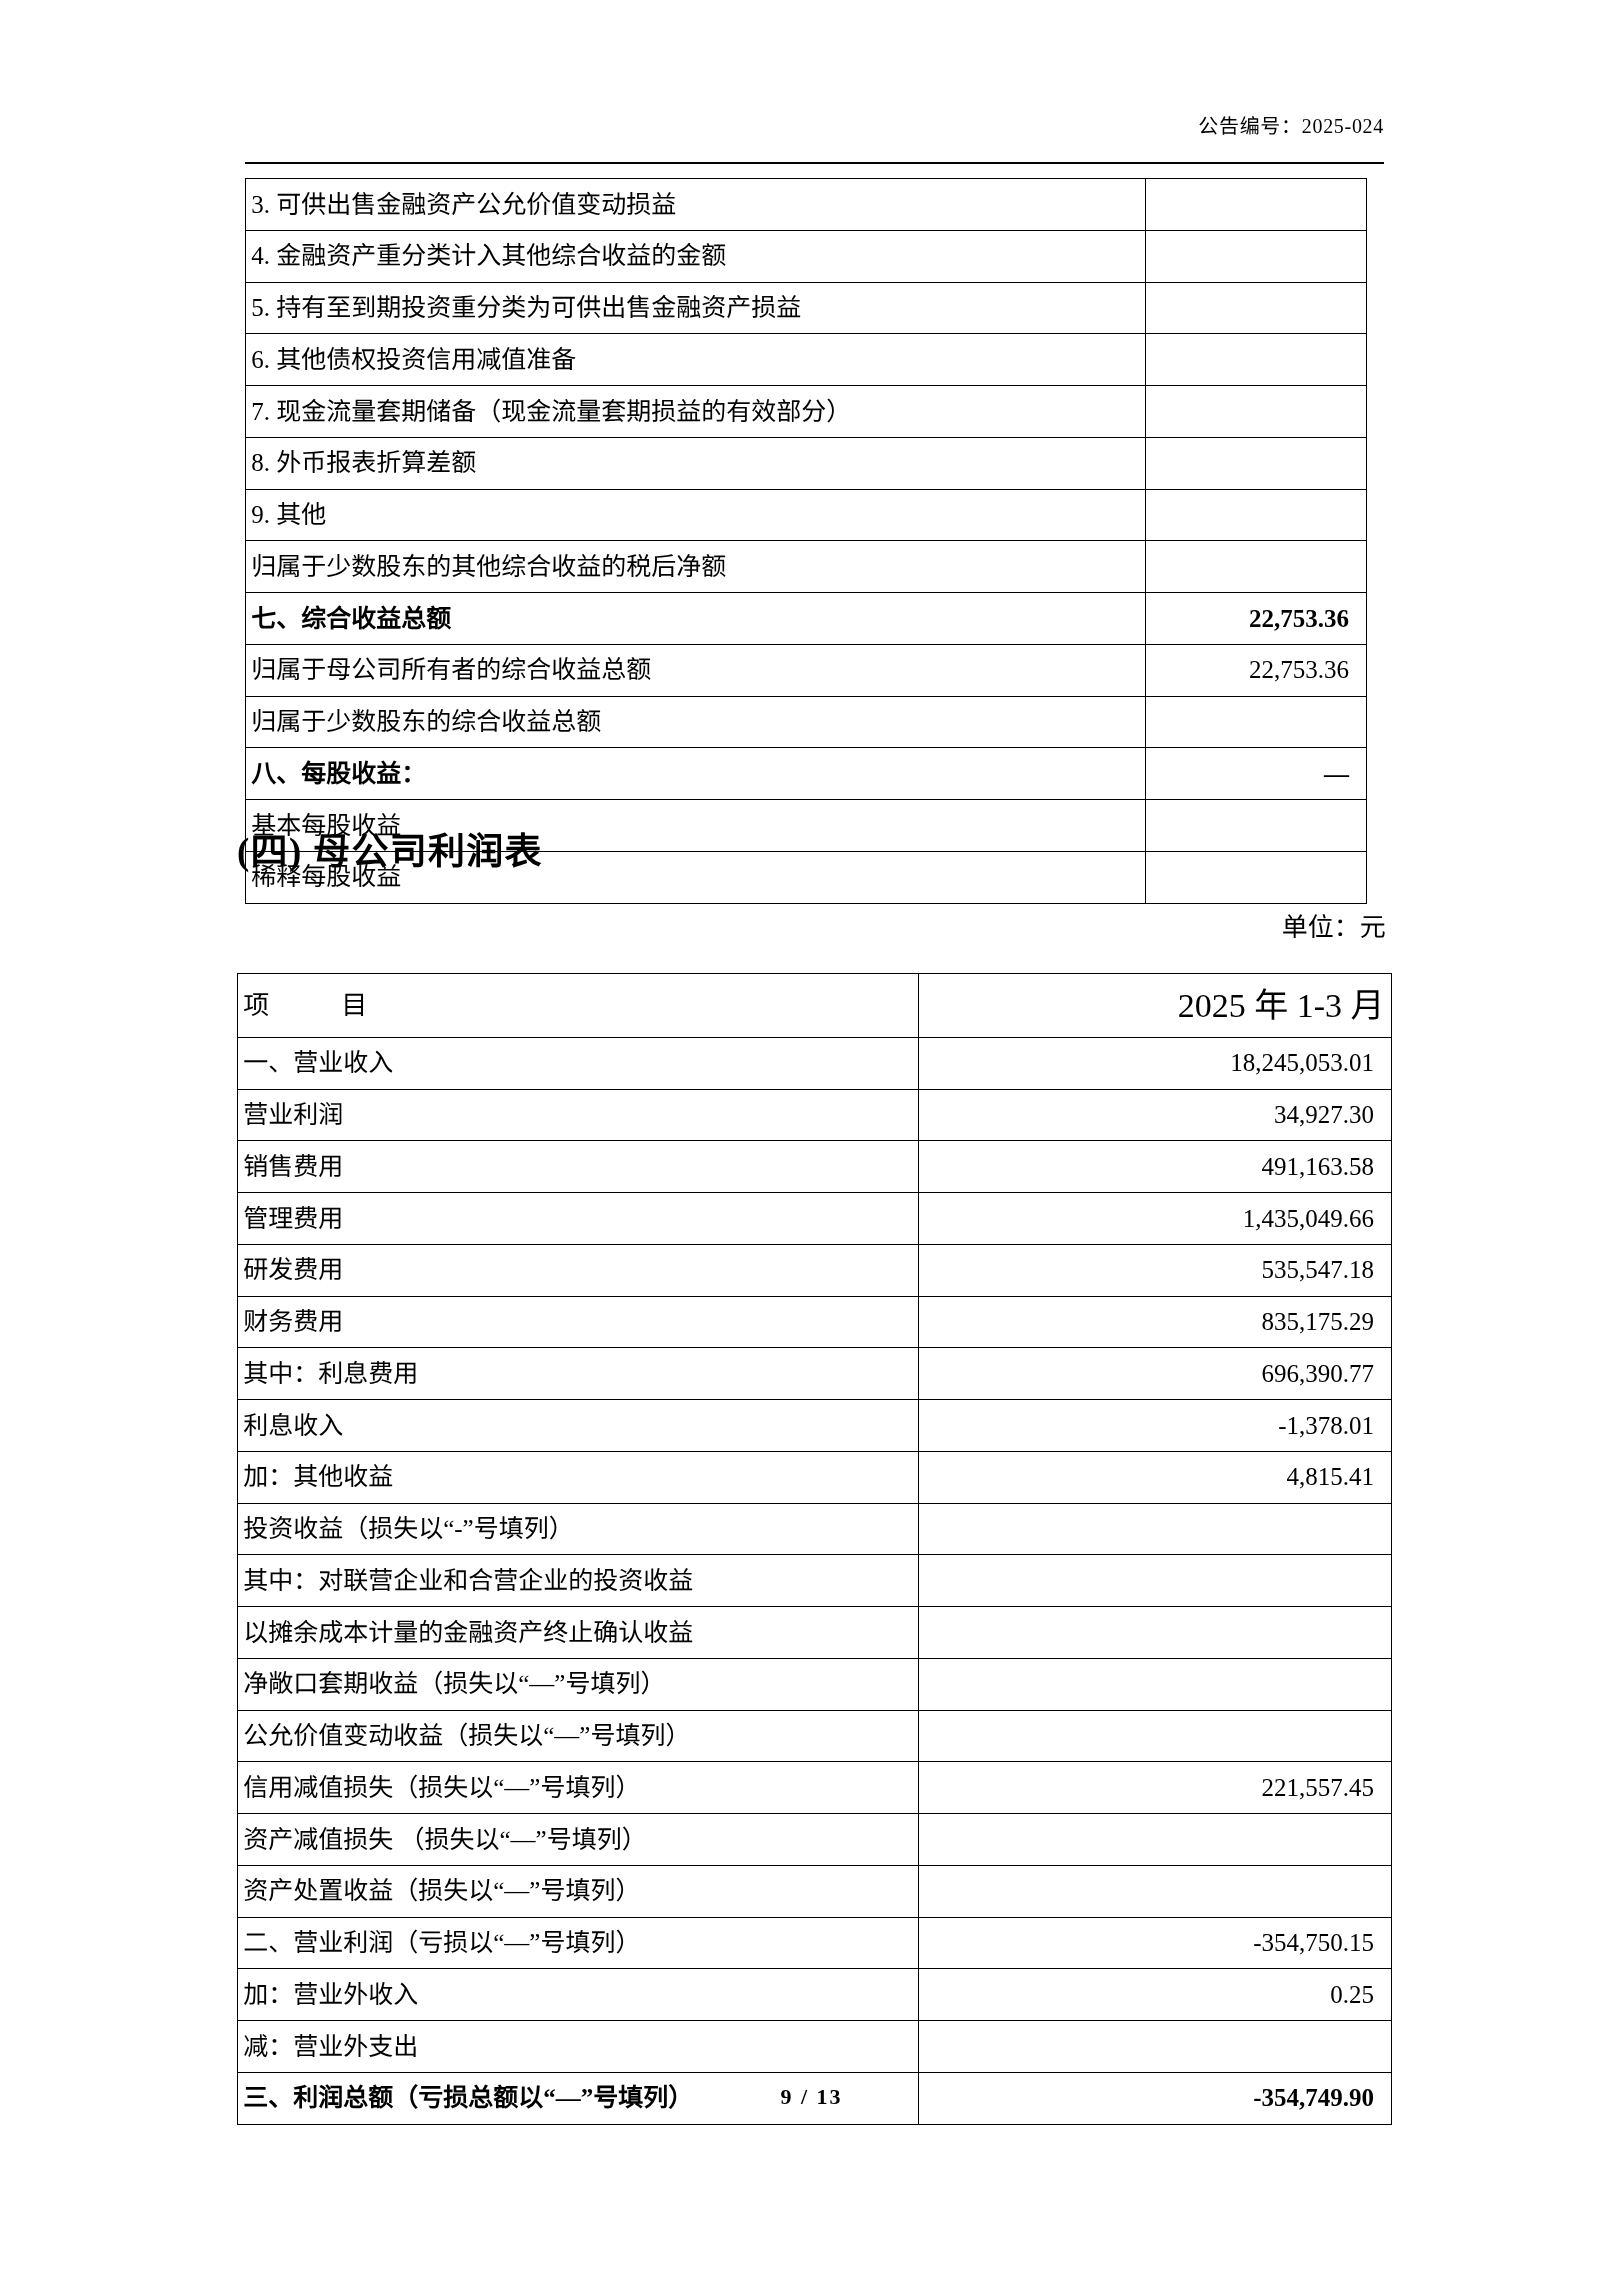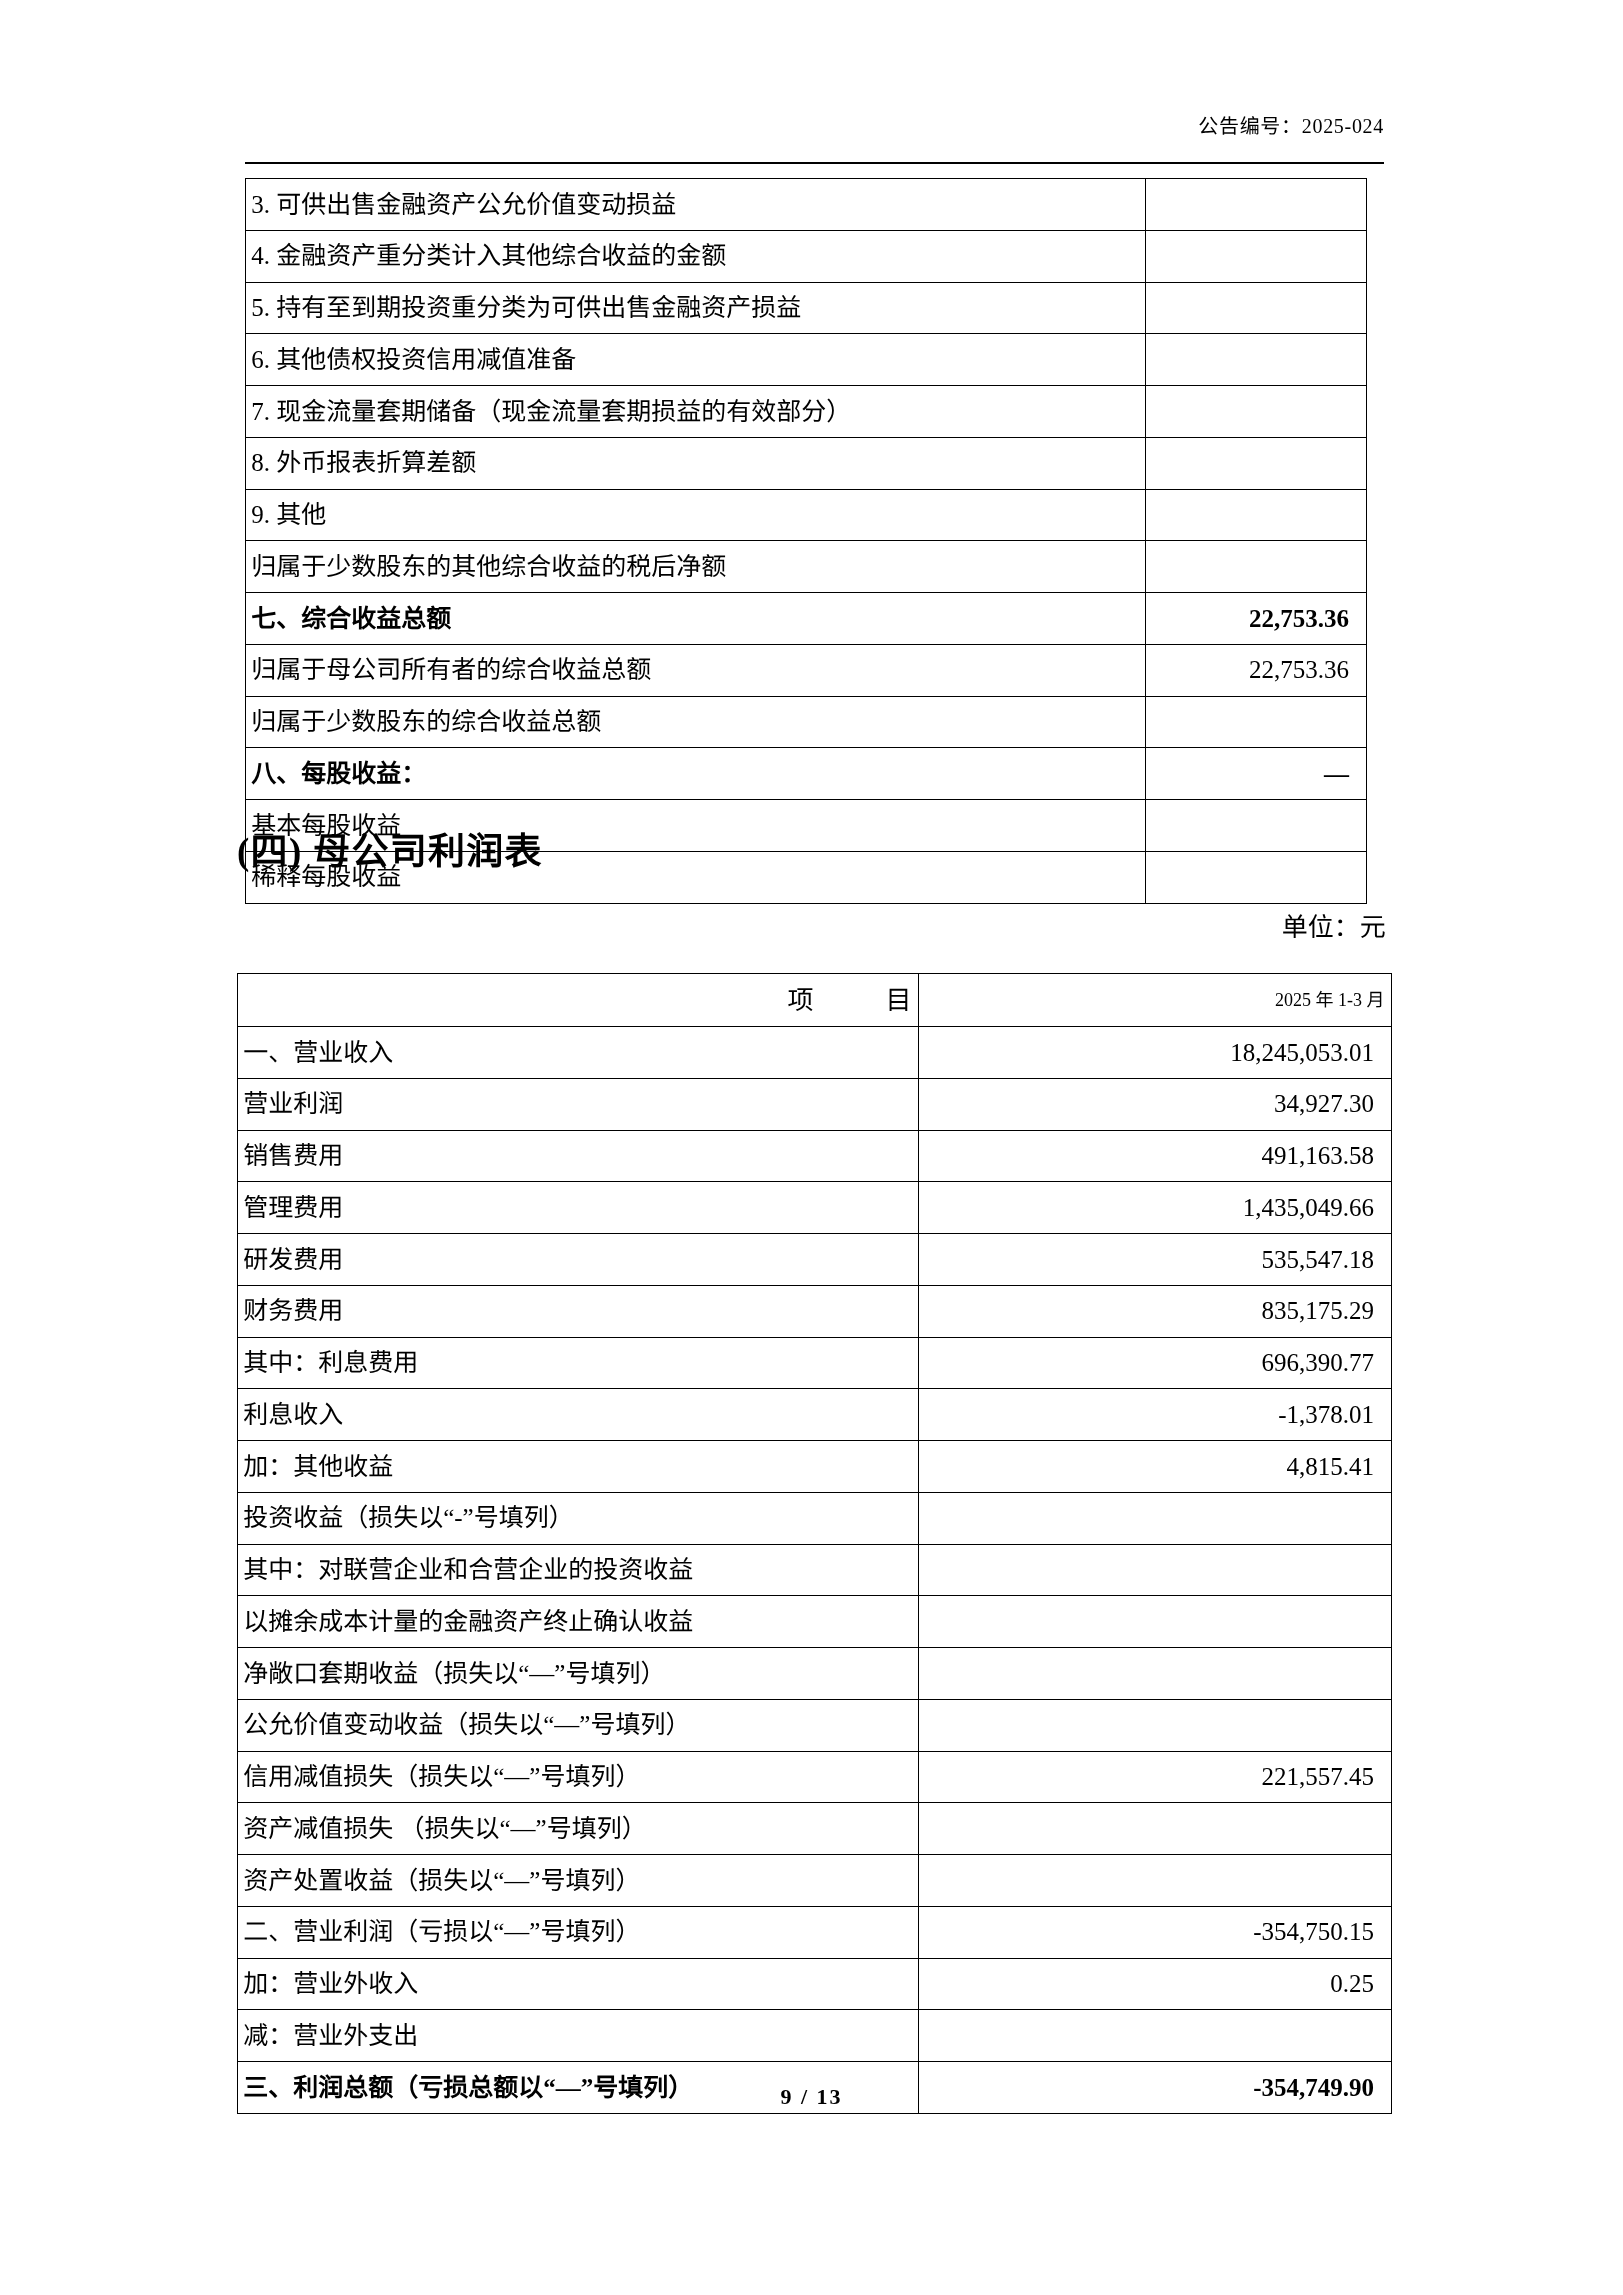--- a/index.html
+++ b/index.html
@@ -106,27 +106,27 @@
     top: 906px;
     width: 1154px;
     text-align: right;
     font-size: 26px;
     padding-right: 5.2px;
     box-sizing: border-box;
   }
 
   
   .thead-item {
-    text-align: right;
+    text-align: left;
     font-size: 26px;
   }
   .thead-item .sp { display: inline-block; width: 72px; }
   .thead-val {
     text-align: center;
-    font-size: 18px;
+    font-size: 34px;
     padding-right: 6.5px !important;
   }
 
   
   .footer {
     position: absolute;
     left: 0;
     top: 2084px;
     width: 1623px;
     text-align: center;

